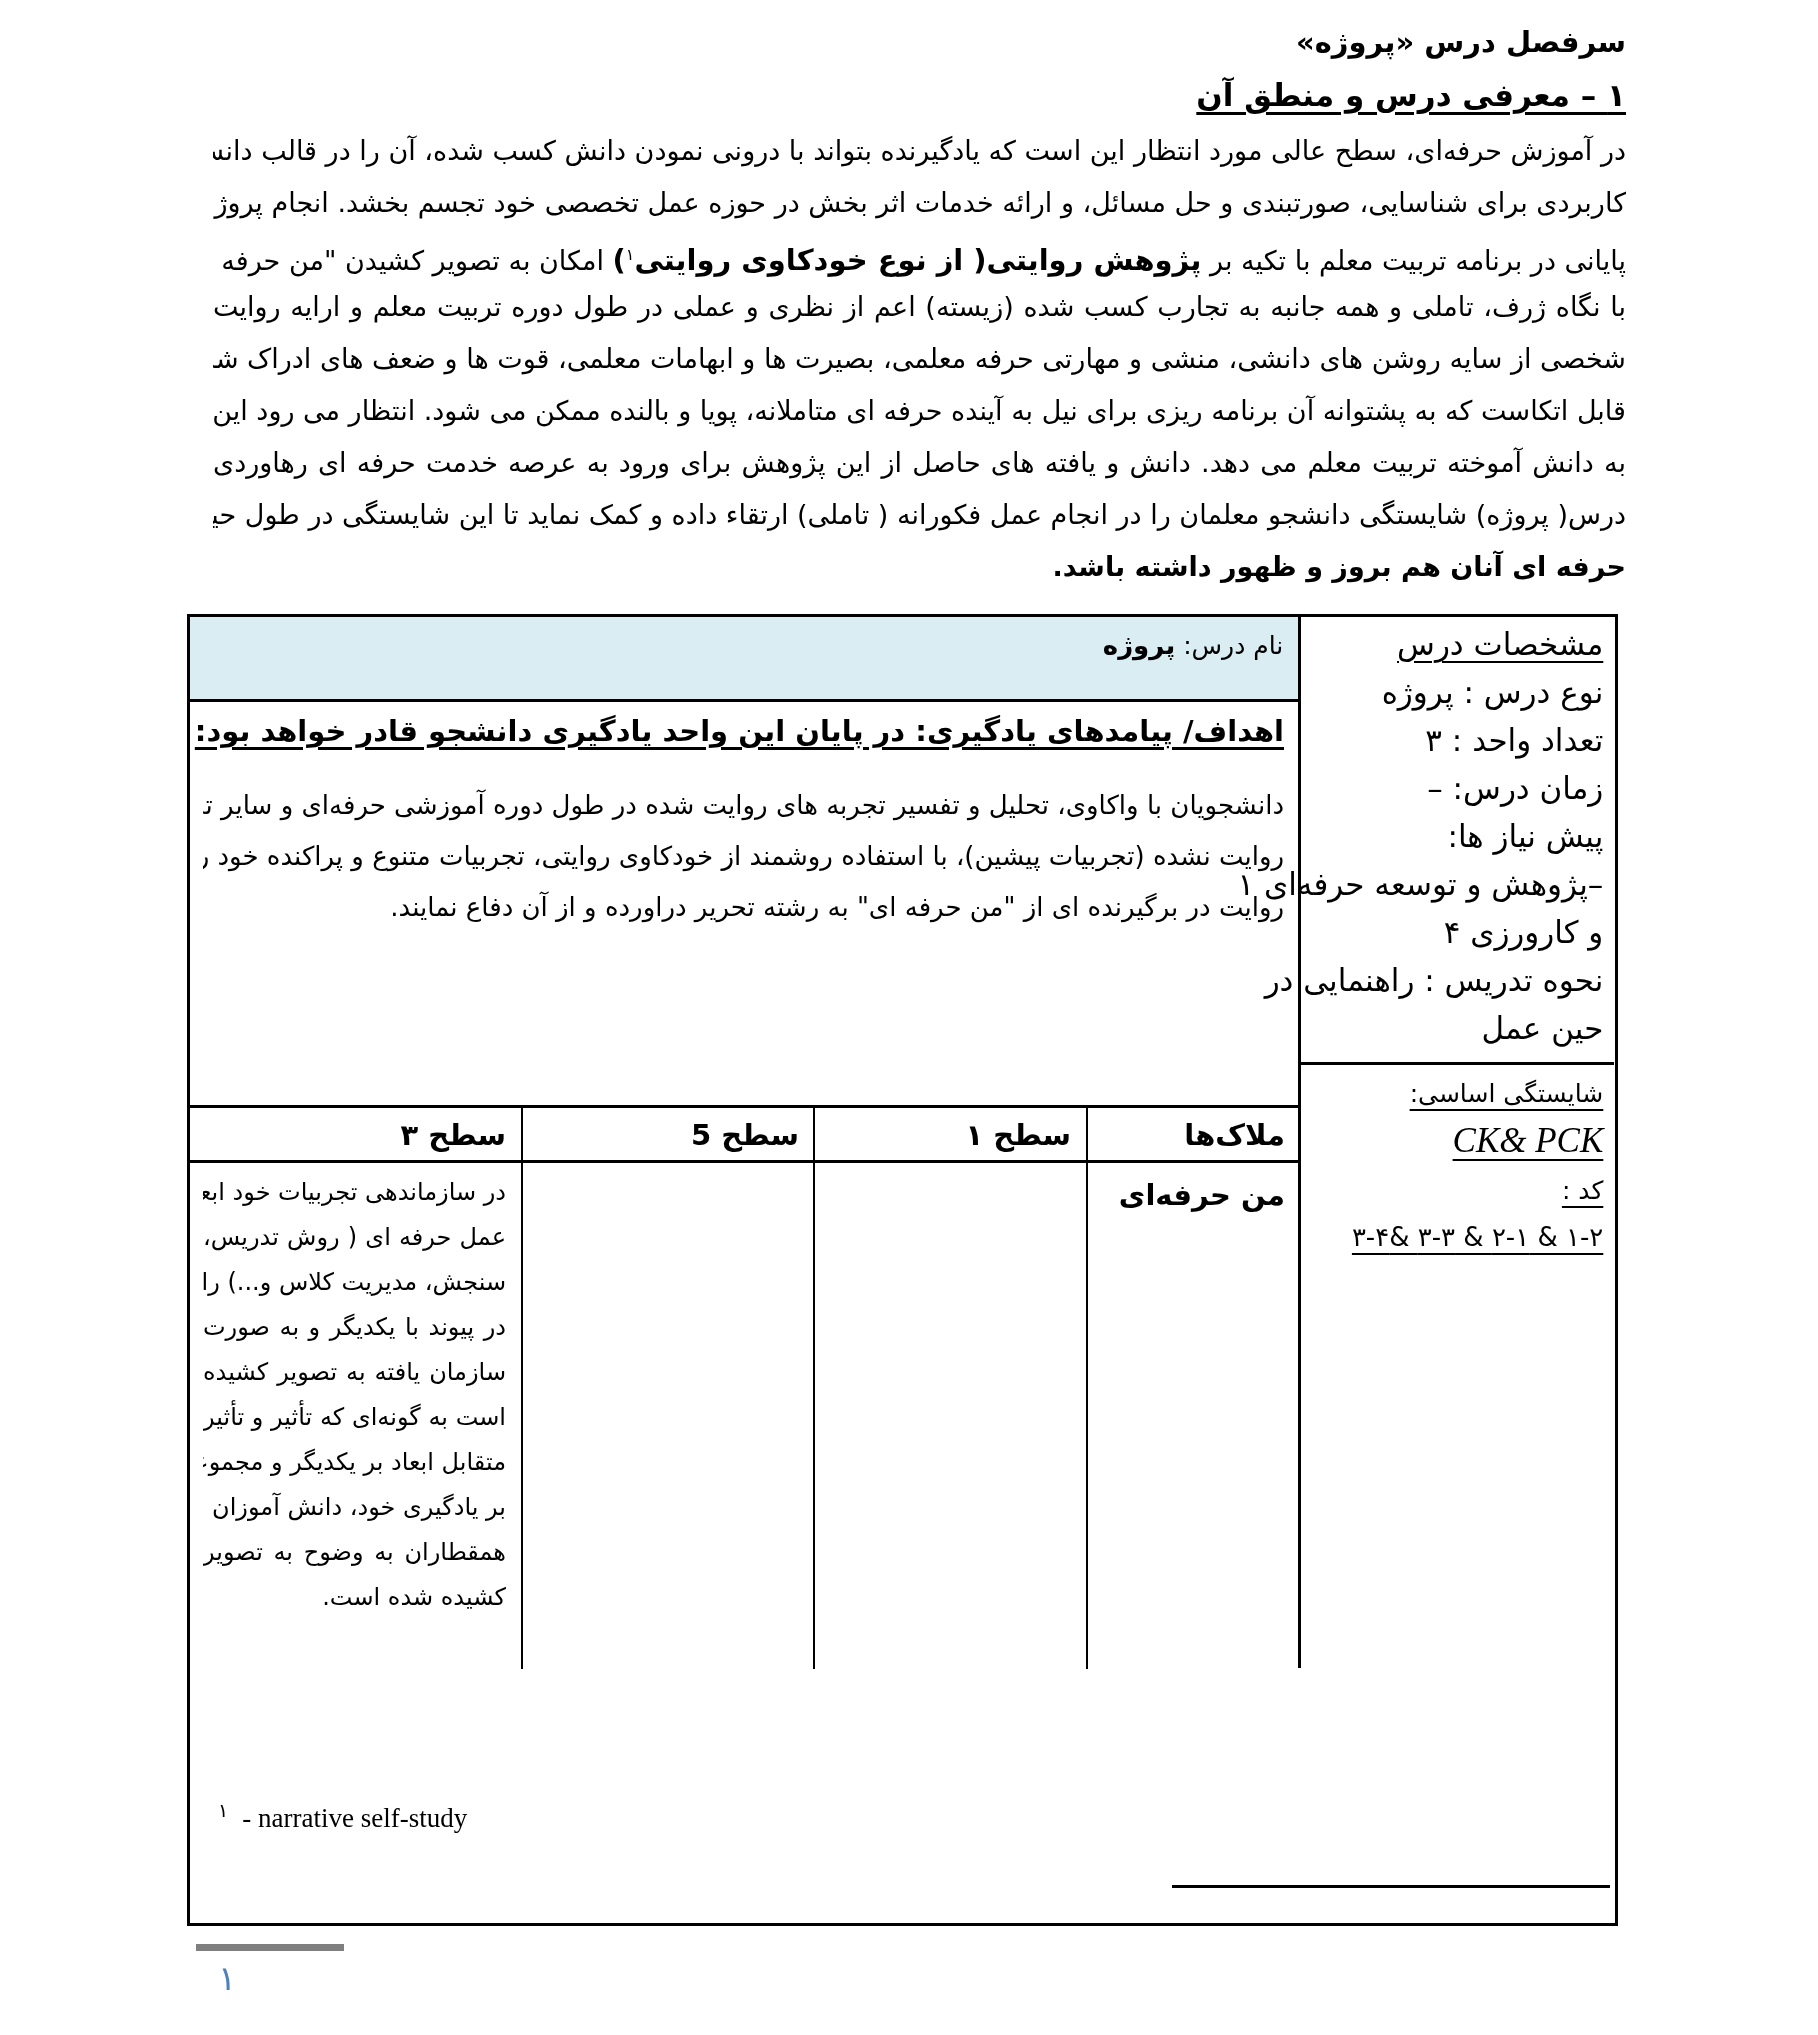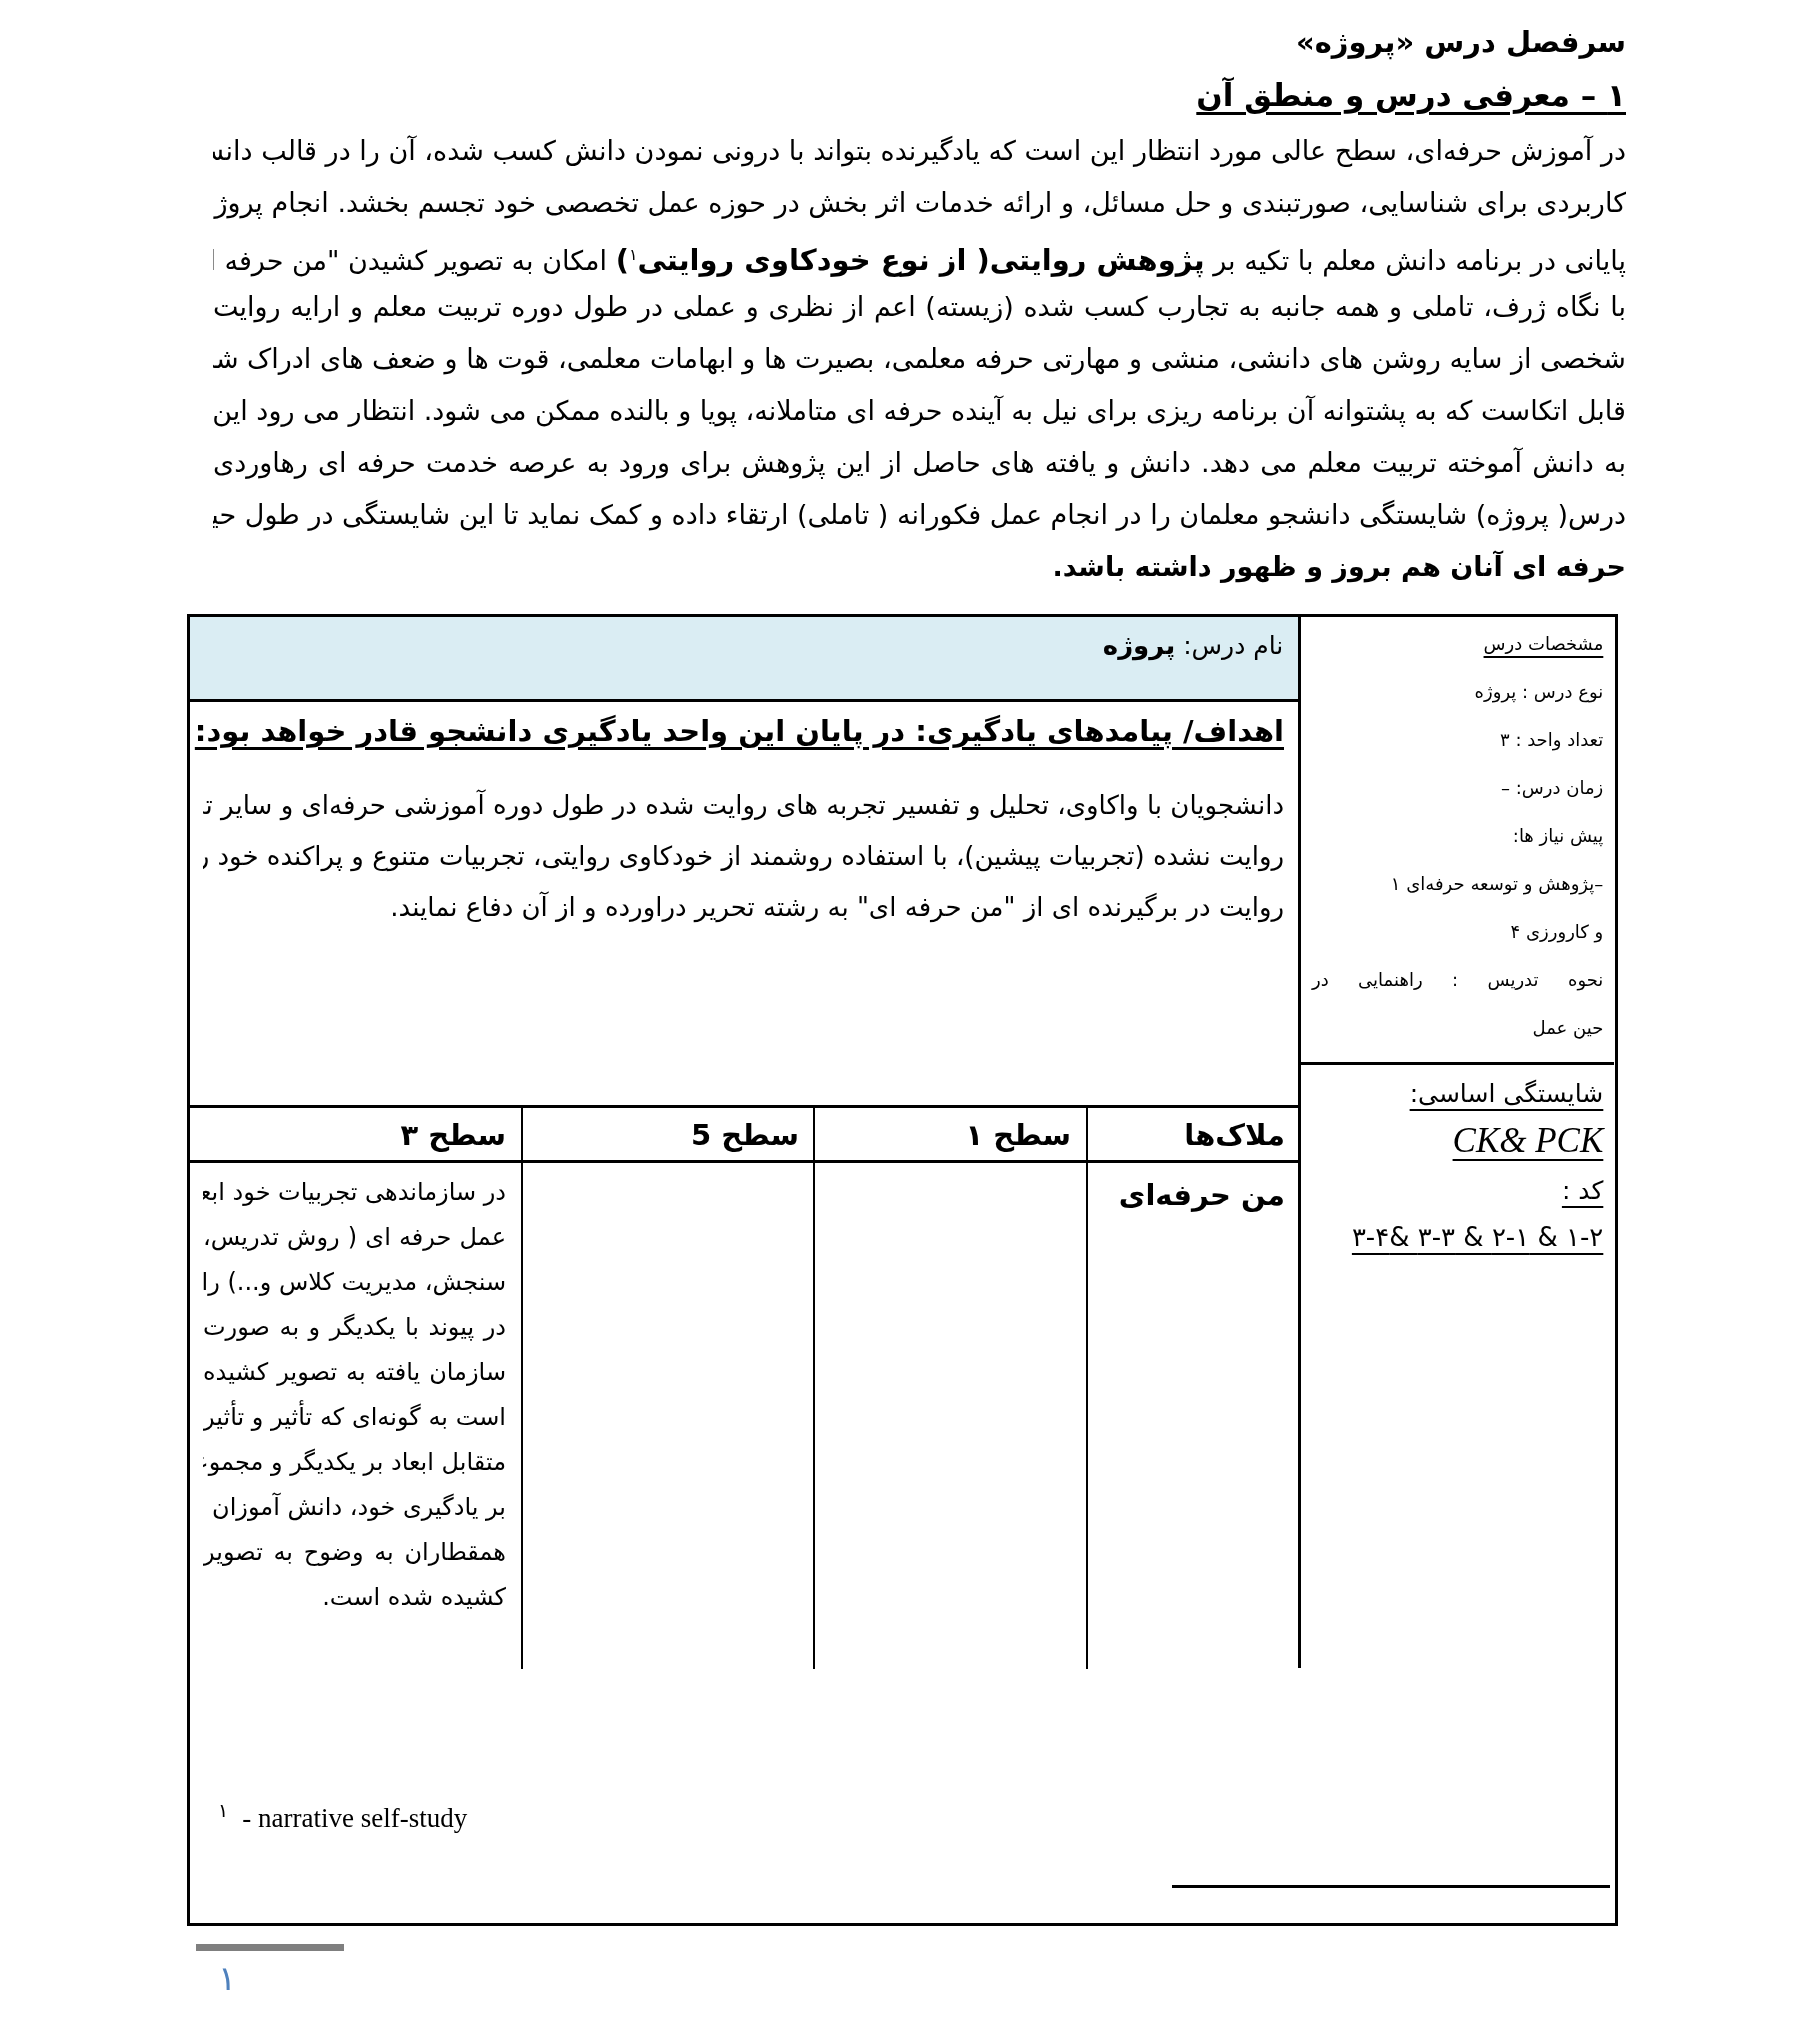--- a/index.html
+++ b/index.html
@@ -46,21 +46,21 @@
     right: 14.7px; top: 92px; font-size: 29px; font-weight: bold; line-height: 44px;
     text-decoration: underline; text-decoration-thickness: 2.9px; text-underline-offset: 5.9px;
     white-space: nowrap;
   }
   .goals-body {
     right: 14.7px; left: 16px; top: 163px; font-size: 26px; line-height: 51px;
   }
   .goals-body .line { display: block; white-space: nowrap; text-align: justify; text-align-last: justify; height: 51px; overflow: hidden; }
   .goals-body .line.last { text-align-last: right; }
 
-  .spec-block { right: 14.7px; left: 14.7px; top: 0px; font-size: 18px; line-height: 48px; }
+  .spec-block { right: 14.7px; left: 14.7px; top: 0px; font-size: 31px; line-height: 48px; }
   .spec-block .row { display: block; white-space: nowrap; height: 48px; }
   .spec-block .title { text-decoration: underline; text-decoration-thickness: 2.2px; text-underline-offset: 5.9px; }
   .spec-block .just { text-align: justify; text-align-last: justify; }
 
   .comp-block { right: 14.7px; left: 14.7px; top: 453px; font-size: 25px; line-height: 47px; }
   .comp-block .row { display: block; white-space: nowrap; }
   .u { text-decoration: underline; text-decoration-thickness: 2.2px; text-underline-offset: 6.6px; }
   .latin { font-family: "Liberation Serif", serif; font-style: italic; font-size: 35px; direction: ltr; unicode-bidi: embed; }
   .codes { font-size: 26px; direction: rtl; }
 
@@ -82,21 +82,21 @@
 </style>
 </head>
 <body>
 
 <div class="abs course-title">سرفصل درس «پروژه»</div>
 <div class="abs section-heading">۱ – معرفی درس و منطق آن</div>
 
 <div class="abs intro">
   <span class="line">در آموزش حرفه‌ای، سطح عالی مورد انتظار این است که یادگیرنده بتواند با درونی نمودن دانش کسب شده، آن را در قالب دانش</span>
   <span class="line">کاربردی برای  شناسایی، صورتبندی و حل مسائل، و ارائه خدمات اثر بخش در حوزه  عمل تخصصی خود تجسم بخشد. انجام پروژه</span>
-  <span class="line"><span>پایانی در برنامه دانش معلم با تکیه بر </span><b>پژوهش روایتی( از نوع خودکاوی روایتی</b><sup>۱</sup><b>)</b><span> امکان به تصویر کشیدن "من حرفه ای"</span></span>
+  <span class="line"><span>پایانی در برنامه تربیت معلم با تکیه بر </span><b>پژوهش روایتی( از نوع خودکاوی روایتی</b><sup>۱</sup><b>)</b><span> امکان به تصویر کشیدن "من حرفه ای"</span></span>
   <span class="line">با نگاه ژرف، تاملی و همه جانبه به تجارب کسب شده (زیسته) اعم از نظری و عملی در طول دوره تربیت معلم و ارایه روایت</span>
   <span class="line">شخصی از سایه روشن های دانشی، منشی و مهارتی حرفه معلمی، بصیرت ها و ابهامات معلمی، قوت ها و ضعف های ادراک شده را</span>
   <span class="line">قابل اتکاست  که به پشتوانه آن برنامه ریزی برای  نیل به آینده حرفه ای متاملانه، پویا و بالنده  ممکن می شود. انتظار می رود این</span>
   <span class="line">به دانش آموخته تربیت معلم می دهد.  دانش و یافته های حاصل از این پژوهش برای ورود به عرصه خدمت حرفه ای رهاوردی</span>
   <span class="line">درس( پروژه)  شایستگی دانشجو معلمان را در انجام عمل فکورانه ( تاملی) ارتقاء داده و کمک نماید تا این شایستگی در طول حیات</span>
   <span class="line last">حرفه ای آنان هم بروز و ظهور داشته باشد.</span>
 </div>
 
 <div class="abs tbl">
 

